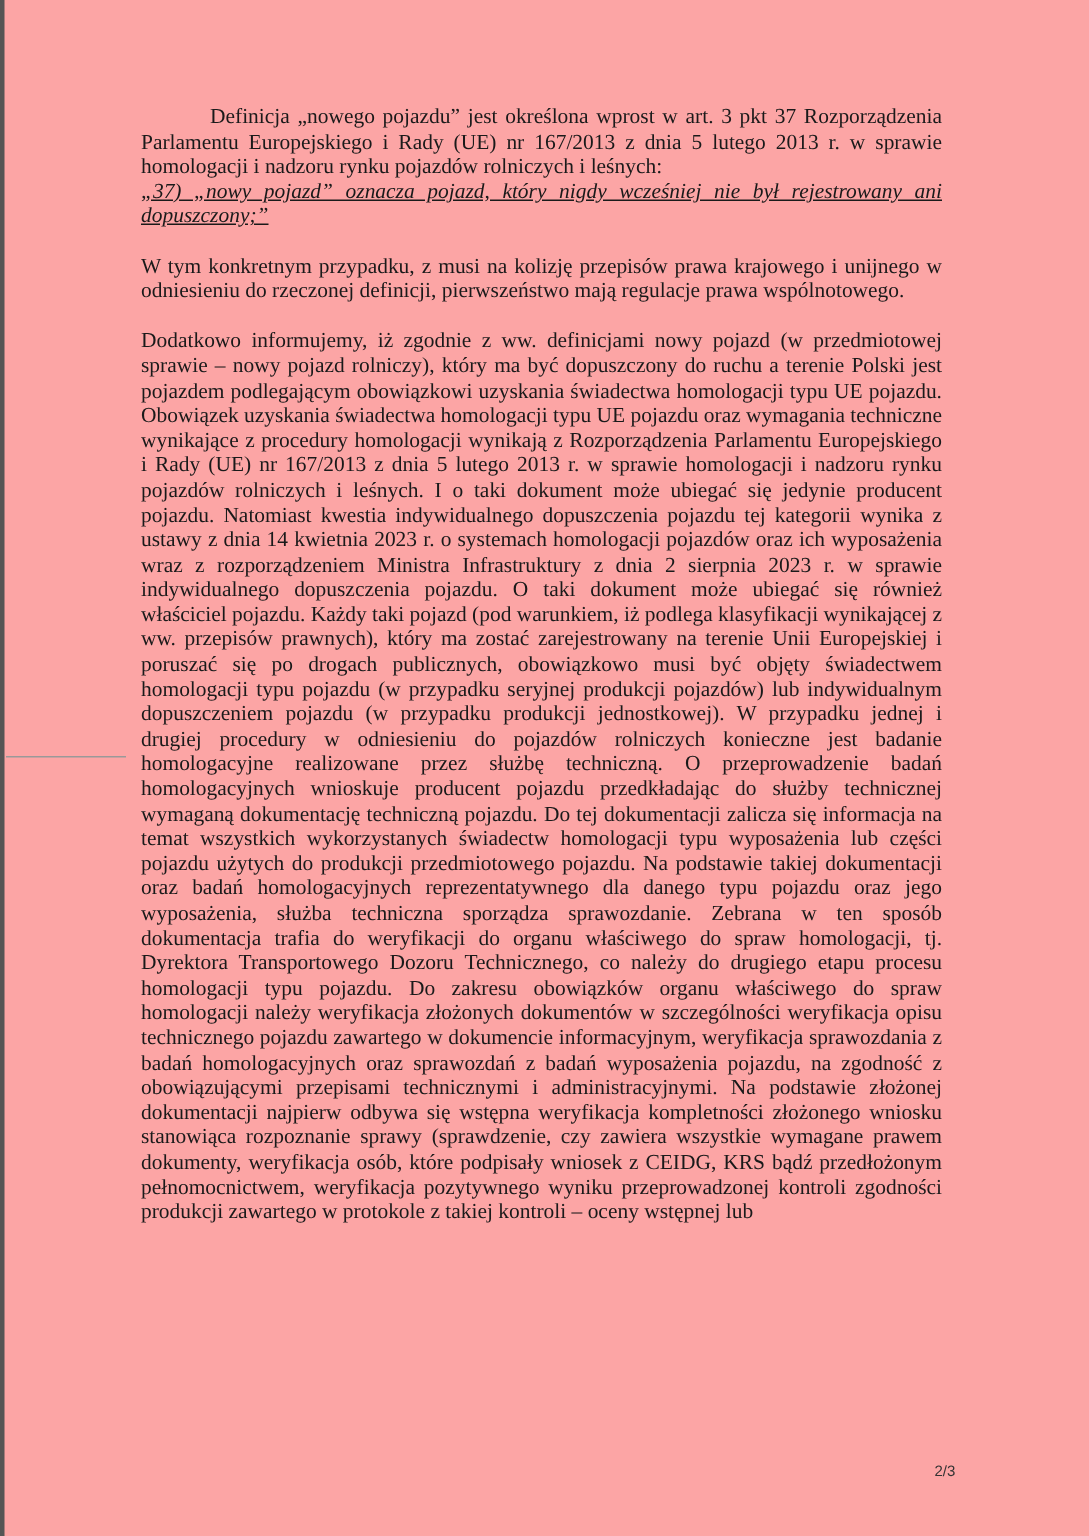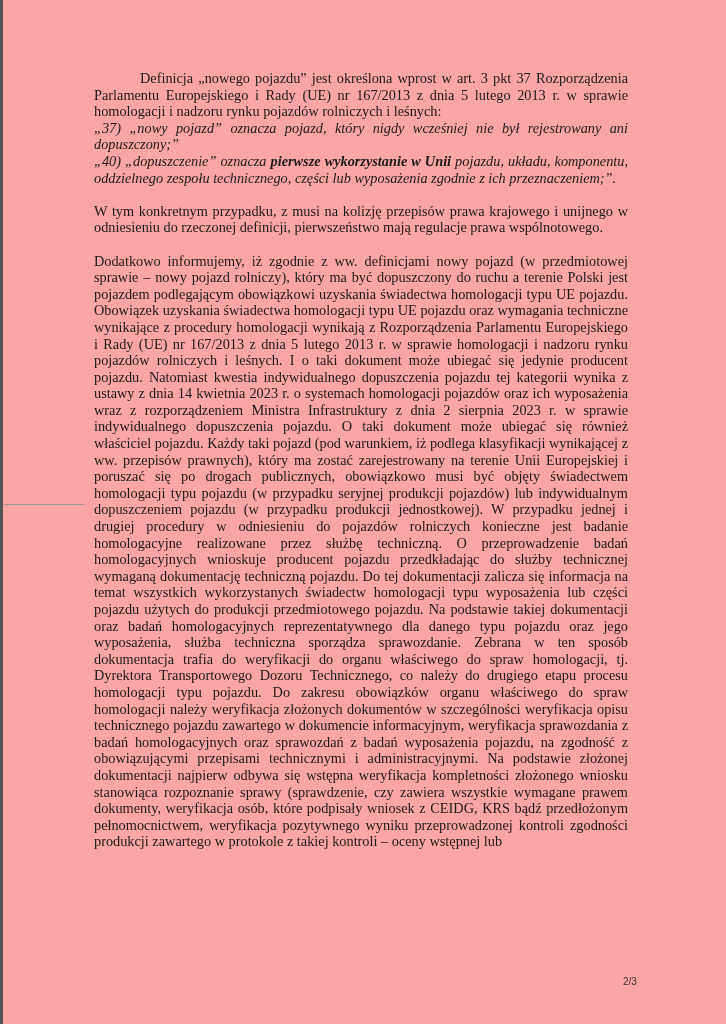--- a/index.html
+++ b/index.html
@@ -19,39 +19,38 @@
   }
   .content {
     position: absolute; left: 94px; top: 70px; width: 534px;
     font-family: "Liberation Serif", "DejaVu Serif", serif;
     font-size: 14.3px; line-height: 16.6px; color: #1a1a1a;
     text-align: justify;
   }
   .content p { margin: 0; }
   .indent { text-indent: 46px; }
   .gap { height: 16.6px; }
-  .it { font-style: italic; }
+  .it { font-style: italic; text-decoration: underline; }
   .b { font-weight: bold; }
   .page-number {
     position: absolute; left: 623px; top: 976px;
     font-family: Liberation Sans, sans-serif;
     font-size: 10px; color: #333;
   }
 </style>
 </head>
 <body>
 
 <div class="page">
   <div class="edge-left"></div>
   <div class="scan-mark"></div>
 
   <div class="content">
     <p class="indent">Definicja „nowego pojazdu” jest określona wprost w art. 3 pkt 37 Rozporządzenia Parlamentu Europejskiego i Rady (UE) nr 167/2013 z dnia 5 lutego 2013 r. w sprawie homologacji i nadzoru rynku pojazdów rolniczych i leśnych:</p>
     <p class="it">„37) „nowy pojazd” oznacza pojazd, który nigdy wcześniej nie był rejestrowany ani dopuszczony;”</p>
-    <p class="it"><span>„40) „dopuszczenie” oznacza </span><span class="b">pierwsze wykorzystanie w Unii</span><span> pojazdu, układu, komponentu, oddzielnego zespołu technicznego, części lub wyposażenia zgodnie z ich przeznaczeniem;”.</span></p>
     <div class="gap"></div>
     <p>W tym konkretnym przypadku, z musi na kolizję przepisów prawa krajowego i unijnego w odniesieniu do rzeczonej definicji, pierwszeństwo mają regulacje prawa wspólnotowego.</p>
     <div class="gap"></div>
     <p>Dodatkowo informujemy, iż zgodnie z ww. definicjami nowy pojazd (w przedmiotowej sprawie – nowy pojazd rolniczy), który ma być dopuszczony do ruchu a terenie Polski jest pojazdem podlegającym obowiązkowi uzyskania świadectwa homologacji typu UE pojazdu. Obowiązek uzyskania świadectwa homologacji typu UE pojazdu oraz wymagania techniczne wynikające z procedury homologacji wynikają z Rozporządzenia Parlamentu Europejskiego i Rady (UE) nr 167/2013 z dnia 5 lutego 2013 r. w sprawie homologacji i nadzoru rynku pojazdów rolniczych i leśnych. I o taki dokument może ubiegać się jedynie producent pojazdu. Natomiast kwestia indywidualnego dopuszczenia pojazdu tej kategorii wynika z ustawy z dnia 14 kwietnia 2023 r. o systemach homologacji pojazdów oraz ich wyposażenia wraz z rozporządzeniem Ministra Infrastruktury z dnia 2 sierpnia 2023 r. w sprawie indywidualnego dopuszczenia pojazdu. O taki dokument może ubiegać się również właściciel pojazdu. Każdy taki pojazd (pod warunkiem, iż podlega klasyfikacji wynikającej z ww. przepisów prawnych), który ma zostać zarejestrowany na terenie Unii Europejskiej i poruszać się po drogach publicznych, obowiązkowo musi być objęty świadectwem homologacji typu pojazdu (w przypadku seryjnej produkcji pojazdów) lub indywidualnym dopuszczeniem pojazdu (w przypadku produkcji jednostkowej). W przypadku jednej i drugiej procedury w odniesieniu do pojazdów rolniczych konieczne jest badanie homologacyjne realizowane przez służbę techniczną. O przeprowadzenie badań homologacyjnych wnioskuje producent pojazdu przedkładając do służby technicznej wymaganą dokumentację techniczną pojazdu. Do tej dokumentacji zalicza się informacja na temat wszystkich wykorzystanych świadectw homologacji typu wyposażenia lub części pojazdu użytych do produkcji przedmiotowego pojazdu. Na podstawie takiej dokumentacji oraz badań homologacyjnych reprezentatywnego dla danego typu pojazdu oraz jego wyposażenia, służba techniczna sporządza sprawozdanie. Zebrana w ten sposób dokumentacja trafia do weryfikacji do organu właściwego do spraw homologacji, tj. Dyrektora Transportowego Dozoru Technicznego, co należy do drugiego etapu procesu homologacji typu pojazdu. Do zakresu obowiązków organu właściwego do spraw homologacji należy weryfikacja złożonych dokumentów w szczególności weryfikacja opisu technicznego pojazdu zawartego w dokumencie informacyjnym, weryfikacja sprawozdania z badań homologacyjnych oraz sprawozdań z badań wyposażenia pojazdu, na zgodność z obowiązującymi przepisami technicznymi i administracyjnymi.  Na podstawie złożonej dokumentacji najpierw odbywa się wstępna weryfikacja kompletności złożonego wniosku stanowiąca rozpoznanie sprawy (sprawdzenie, czy zawiera wszystkie wymagane prawem dokumenty, weryfikacja osób, które podpisały wniosek z CEIDG, KRS bądź przedłożonym pełnomocnictwem, weryfikacja pozytywnego wyniku przeprowadzonej kontroli zgodności produkcji zawartego w protokole z takiej kontroli – oceny wstępnej lub</p>
   </div>
 
   <div class="page-number">2/3</div>
 </div>
 
 </body></html>

